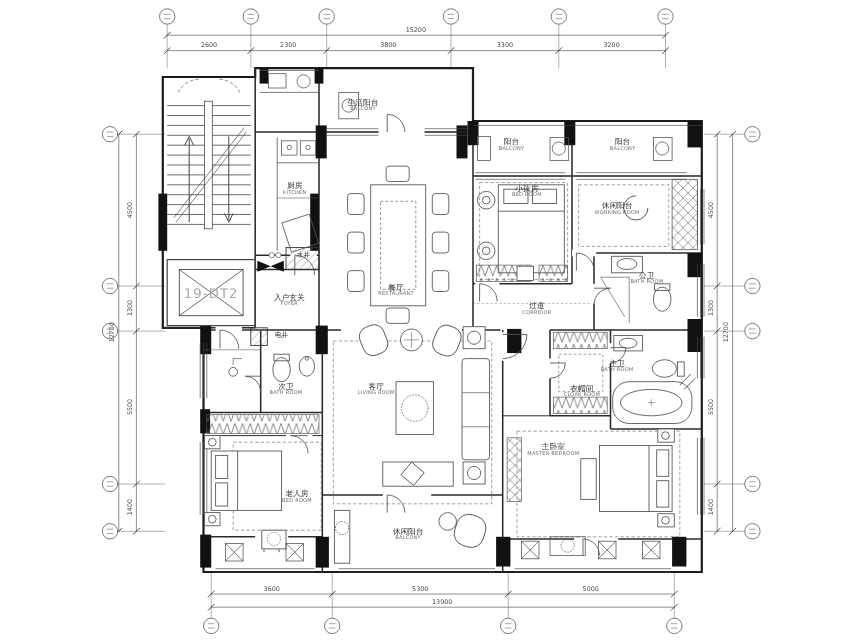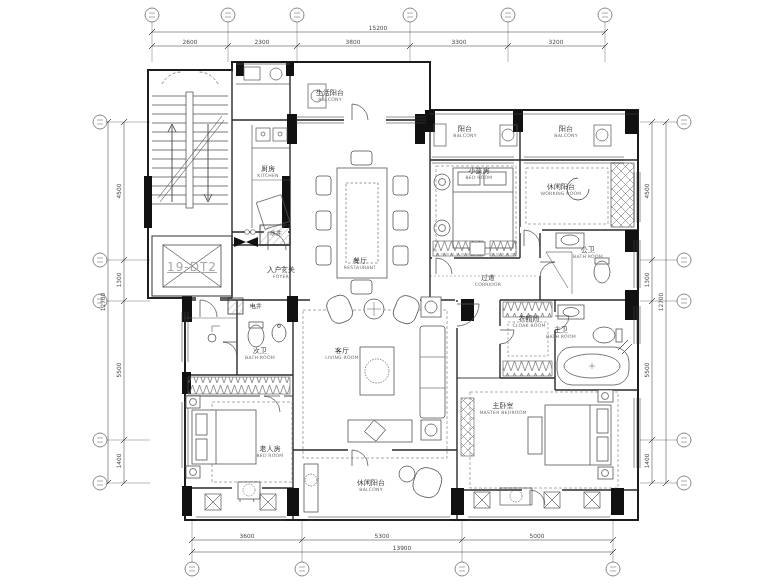--- a/index.html
+++ b/index.html
@@ -5,21 +5,21 @@
   html,body{margin:0;padding:0;background:#fff;}
   #canvas{position:relative;width:780px;height:585px;background:#fff;overflow:hidden;
           font-family:"DejaVu Sans",sans-serif;}
   svg{position:absolute;left:0;top:0;}
   .room{position:absolute;transform:translate(-50%,-50%);text-align:center;color:#2e2e2e;
         line-height:1.15;white-space:nowrap;z-index:5;}
   .room .cn{font-size:7px;}
   .room .en{font-size:4.6px;color:#6f6f6f;letter-spacing:.2px;}
   .room.small .cn{font-size:6px;}
   .lift{position:absolute;transform:translate(-50%,-50%);font-size:12px;color:#a8a8a8;
-        letter-spacing:1px;z-index:5;white-space:nowrap;text-decoration:underline;}
+        letter-spacing:1px;z-index:5;white-space:nowrap;}
   .dim{position:absolute;font-size:5.8px;color:#4a4a4a;transform:translate(-50%,-50%);
        white-space:nowrap;z-index:5;}
   .dim.v{transform:translate(-50%,-50%) rotate(-90deg);}
 </style>
 </head>
 <body>
 
 <div id="canvas">
 
 <svg width="780" height="585" viewBox="0 0 780 585">
@@ -455,21 +455,21 @@
   <div class="en">BALCONY</div>
 </div>
 <div class="room" style="left:268px;top:172px">
   <div class="cn">厨房</div>
   <div class="en">KITCHEN</div>
 </div>
 <div class="room small" style="left:276px;top:233px">
   <div class="cn">水井</div>
 </div>
 <div class="lift" style="left:192px;top:267px">19-DT2</div>
-<div class="room" style="left:281px;top:273px">
+<div class="room" style="left:263px;top:273px">
   <div class="cn">入户玄关</div>
   <div class="en">FOYER</div>
 </div>
 <div class="room small" style="left:256px;top:306px">
   <div class="cn">电井</div>
 </div>
 <div class="room" style="left:360px;top:264px">
   <div class="cn">餐厅</div>
   <div class="en">RESTAURANT</div>
 </div>
@@ -498,21 +498,21 @@
   <div class="en">CORRIDOR</div>
 </div>
 <div class="room" style="left:260px;top:354px">
   <div class="cn">次卫</div>
   <div class="en">BATH ROOM</div>
 </div>
 <div class="room" style="left:342px;top:354px">
   <div class="cn">客厅</div>
   <div class="en">LIVING ROOM</div>
 </div>
-<div class="room" style="left:529px;top:322px">
+<div class="room" style="left:529px;top:356px">
   <div class="cn">衣帽间</div>
   <div class="en">CLOAK ROOM</div>
 </div>
 <div class="room" style="left:561px;top:333px">
   <div class="cn">主卫</div>
   <div class="en">BATH ROOM</div>
 </div>
 <div class="room" style="left:270px;top:452px">
   <div class="cn">老人房</div>
   <div class="en">BED ROOM</div>

